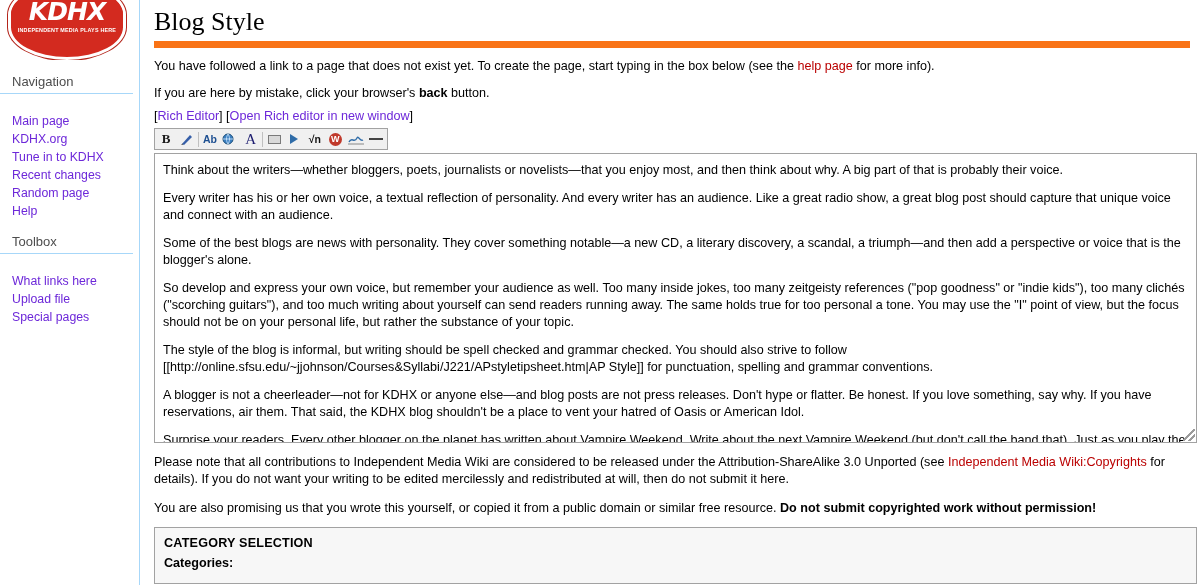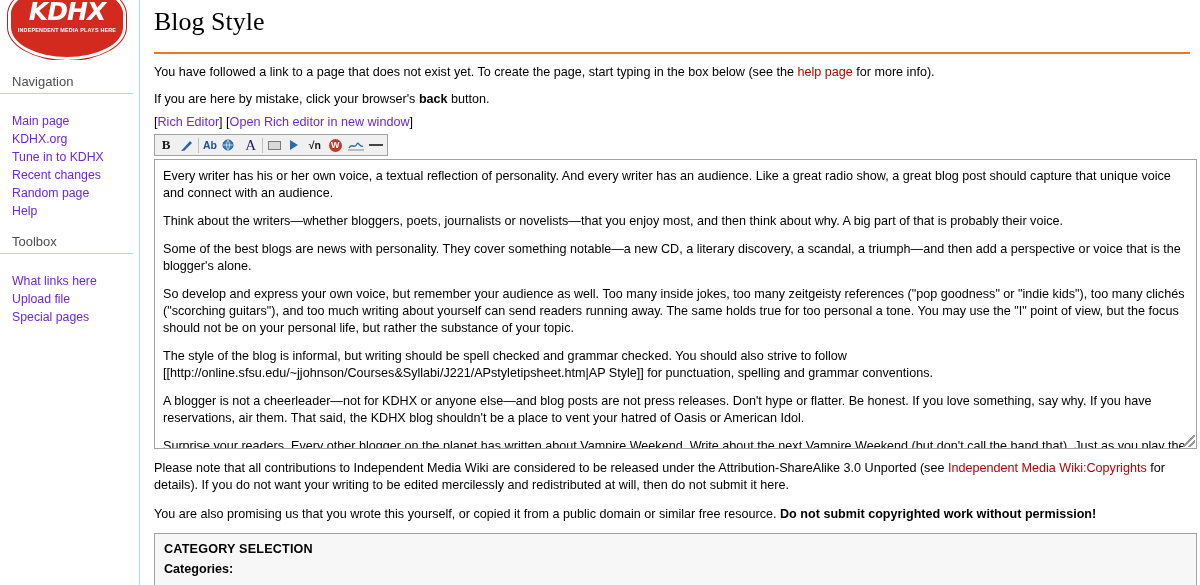--- a/index.html
+++ b/index.html
@@ -93,22 +93,22 @@
     flex: 1;
     padding: 0 10px 0 14px;
     position: relative;
     min-width: 0;
   }
   h1.page-title {
     font-family: "Liberation Serif", serif;
     font-size: 26px;
     font-weight: normal;
     margin: 6px 0 4px 0;
-    padding-bottom: 15px;
-    border-bottom: 2px solid #f97316;
+    padding-bottom: 4px;
+    border-bottom: 7px solid #f97316;
     line-height: 1.2;
     color: #000;
   }
   p.para {
     margin: 10px 0 0 0;
     line-height: 1.35;
     font-size: 12.6px;
   }
   a.wlink { color: #6d28d9; text-decoration: none; }
   a.redlink { color: #ba0000; text-decoration: none; }
@@ -273,22 +273,22 @@
             <path d="M1 9c3-6 5 2 8-4 1.5-3 3 4 6 2" stroke="#2f6ca8" fill="none" stroke-width="1.4"></path>
             <path d="M0 11h16" stroke="#888" stroke-width="1"></path>
           </svg>
       </div>
       <div class="tb-btn">
           <span class="dash"></span>
         </div>
     </div>
 
     <div class="edit-box">
+      <p>Think about the writers—whether bloggers, poets, journalists or novelists—that you enjoy most, and then think about why. A big part of that is probably their voice.</p>
       <p>Every writer has his or her own voice, a textual reflection of personality. And every writer has an audience. Like a great radio show, a great blog post should capture that unique voice and connect with an audience.</p>
-      <p>Think about the writers—whether bloggers, poets, journalists or novelists—that you enjoy most, and then think about why. A big part of that is probably their voice.</p>
       <p>Some of the best blogs are news with personality. They cover something notable—a new CD, a literary discovery, a scandal, a triumph—and then add a perspective or voice that is the blogger's alone.</p>
       <p>So develop and express your own voice, but remember your audience as well. Too many inside jokes, too many zeitgeisty references ("pop goodness" or "indie kids"), too many clichés ("scorching guitars"), and too much writing about yourself can send readers running away. The same holds true for too personal a tone. You may use the "I" point of view, but the focus should not be on your personal life, but rather the substance of your topic.</p>
       <p>The style of the blog is informal, but writing should be spell checked and grammar checked. You should also strive to follow [[http://online.sfsu.edu/~jjohnson/Courses&amp;Syllabi/J221/APstyletipsheet.htm|AP Style]] for punctuation, spelling and grammar conventions.</p>
       <p>A blogger is not a cheerleader—not for KDHX or anyone else—and blog posts are not press releases. Don't hype or flatter. Be honest. If you love something, say why. If you have reservations, air them. That said, the KDHX blog shouldn't be a place to vent your hatred of Oasis or American Idol.</p>
       <p>Surprise your readers. Every other blogger on the planet has written about Vampire Weekend. Write about the next Vampire Weekend (but don't call the band that). Just as you play the music everyone else has forgotten about, write about the subjects that haven't been over-exposed. Or if you really want to write about a buzz band, convey something no one else has.</p>
       <div class="resize-grip"></div>
     </div>
 
     <p class="notice"><span>Please note that all contributions to Independent Media Wiki are considered to be released under the Attribution-ShareAlike 3.0 Unported (see </span><a class="redlink" href="#">Independent Media Wiki:Copyrights</a><span> for details). If you do not want your writing to be edited mercilessly and redistributed at will, then do not submit it here.</span></p>
 

